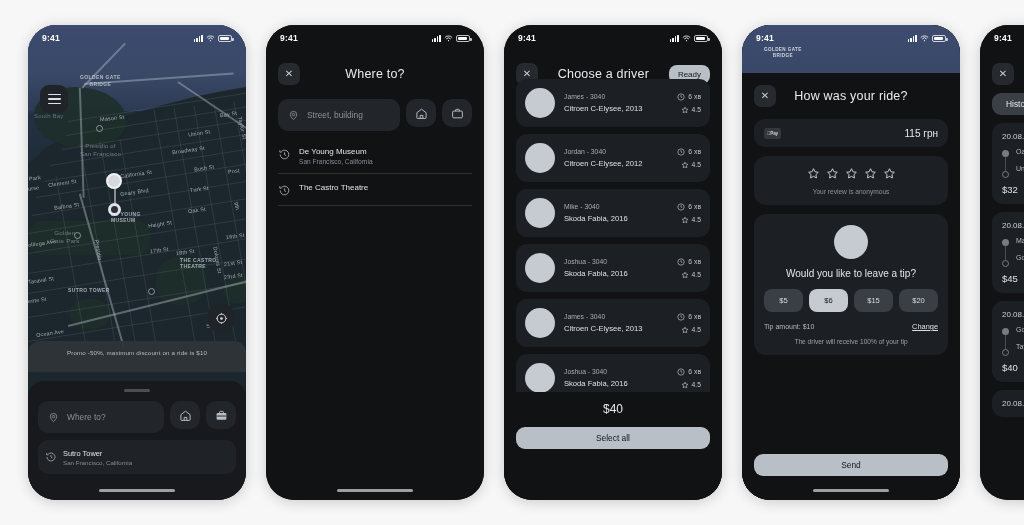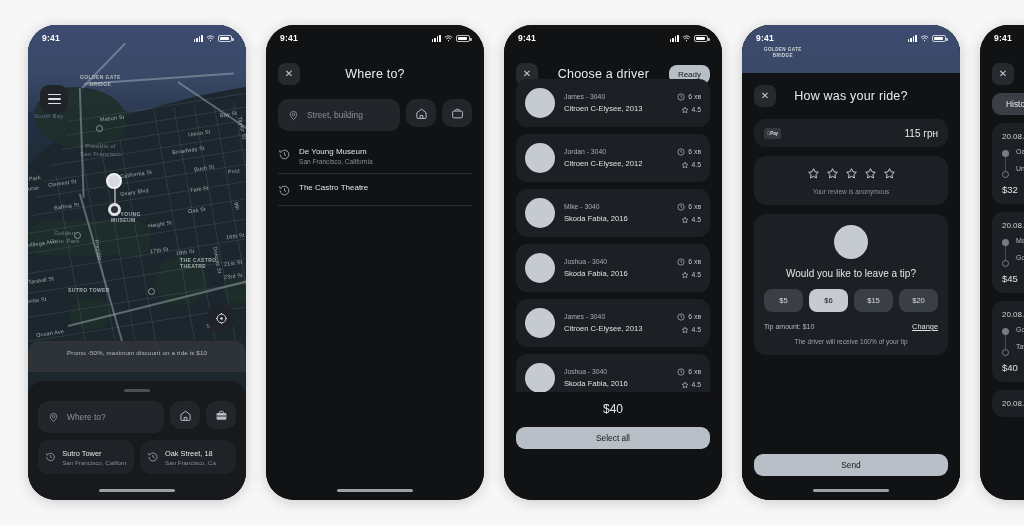--- a/index.html
+++ b/index.html
@@ -472,31 +472,20 @@
           <svg width="12" height="12" viewBox="0 0 24 24" fill="none" stroke="#9aa1a8" stroke-width="1.8">
             <path d="M4 12a8 8 0 1 0 2.4-5.7"></path>
               <path d="M3.4 4.2v3.4h3.4"></path>
               <path d="M12 8v4.3l2.8 1.7"></path>
           </svg>
           <div class="rt">
             <div class="r1">Sutro Tower</div>
             <div class="r2">San Francisco, California</div>
           </div>
         </div>
-        <div class="recent">
-          <svg width="12" height="12" viewBox="0 0 24 24" fill="none" stroke="#9aa1a8" stroke-width="1.8">
-            <path d="M4 12a8 8 0 1 0 2.4-5.7"></path>
-              <path d="M3.4 4.2v3.4h3.4"></path>
-              <path d="M12 8v4.3l2.8 1.7"></path>
-          </svg>
-          <div class="rt">
-            <div class="r1">Oak Street, 18</div>
-            <div class="r2">San Francisco, Ca</div>
-          </div>
-        </div>
       </div>
 
       <div style="height:26px"></div>
       <div class="home-ind"></div>
     </div>
   </div>
 
   <div class="phone" id="phone2">
     <div class="scr">
       <div class="statusbar">

